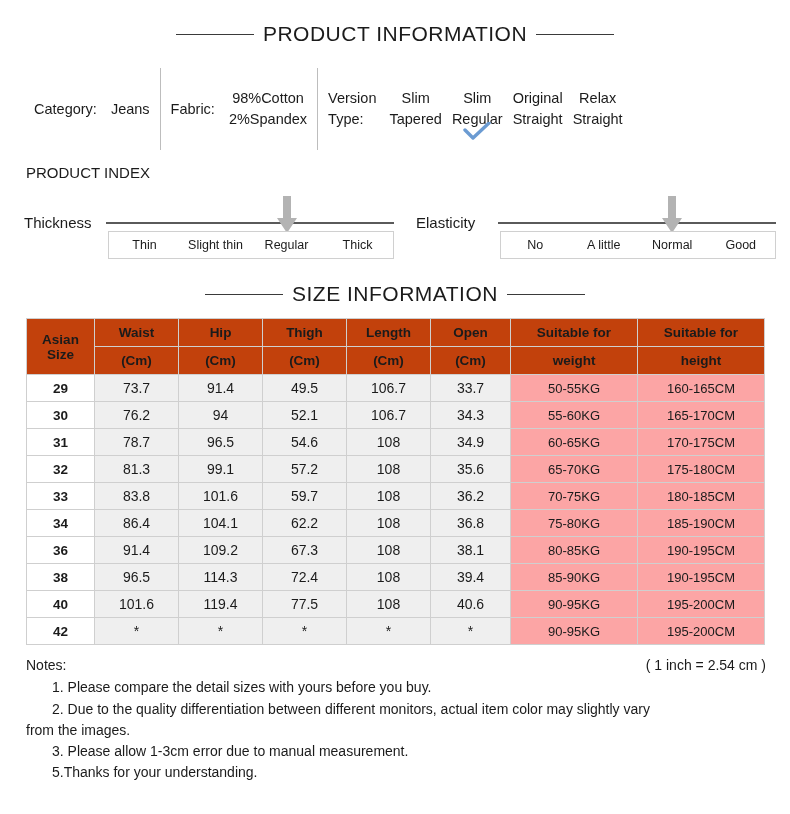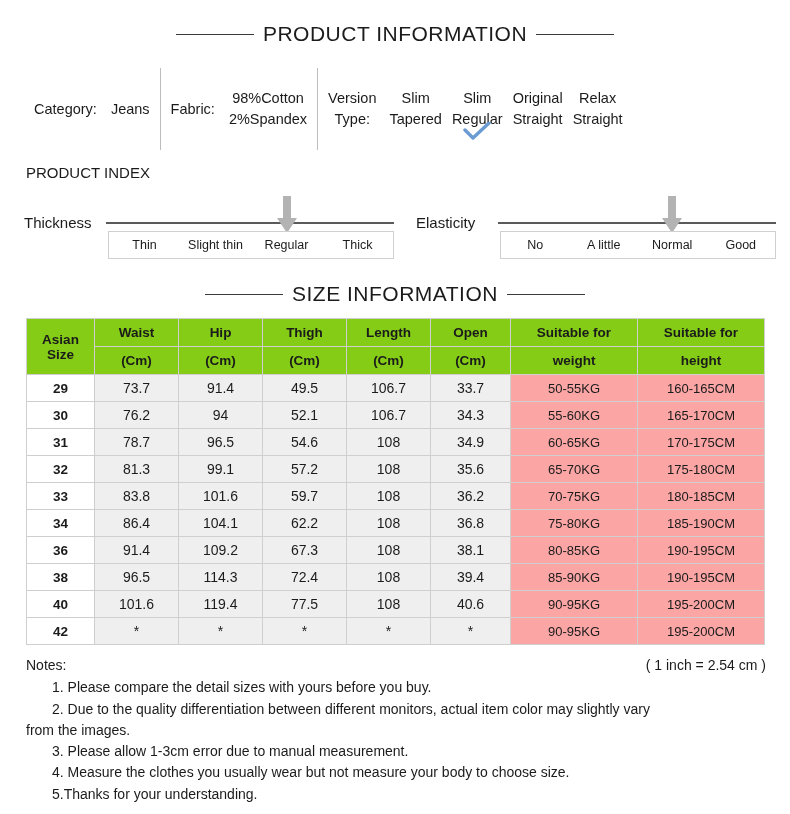--- a/index.html
+++ b/index.html
@@ -59,21 +59,20 @@
   .attr-value.two-line {
     display: flex;
     flex-direction: column;
     align-items: center;
     line-height: 1.45;
   }
 
   .vt-label {
     display: flex;
     flex-direction: column;
-    align-items: center;
     line-height: 1.45;
     margin-right: 8px;
     white-space: nowrap;
   }
   .vt-options { display: flex; align-items: flex-start; }
   .vt-opt {
     display: flex;
     flex-direction: column;
     align-items: center;
     line-height: 1.45;
@@ -158,21 +157,21 @@
     border: 1px solid #cfcfcf;
     text-align: center;
     padding: 0;
     height: 27px;
     color: #1b1b1b;
   }
   #size-table thead th {
     font-weight: bold;
     font-size: 13.5px;
     height: 28px;
-    background: #84cc16;
+    background: #c2410c;
   }
   #size-table thead th.size-head { vertical-align: middle; }
   #size-table tbody td { font-size: 14px; }
   #size-table tbody td.sz { font-weight: bold; font-size: 13.5px; background:#ffffff; }
   #size-table tbody td.meas { background: #efefef; }
   #size-table tbody td.fit { background: #fca5a5; font-size: 13px; }
 
   
   #notes {
     position: absolute;
@@ -431,18 +430,17 @@
   <div id="notes">
     <div class="notes-head">
       <span>Notes:</span>
       <span>( 1 inch = 2.54 cm )</span>
     </div>
     <div class="notes-list" id="notes-list">
         <div class="note-line">1. Please compare the detail sizes with yours before you buy.</div>
         <div class="note-line">2. Due to the quality differentiation between different monitors, actual item color may slightly vary</div>
         <div class="note-line nohang">from the images.</div>
         <div class="note-line">3. Please allow 1-3cm error due to manual measurement.</div>
-        <div class="note-line">4. Measure the clothes you usually wear but not measure your body to choose size.</div>
         <div class="note-line">5.Thanks for your understanding.</div>
       </div>
   </div>
 
 </div>
 
 </body></html>

